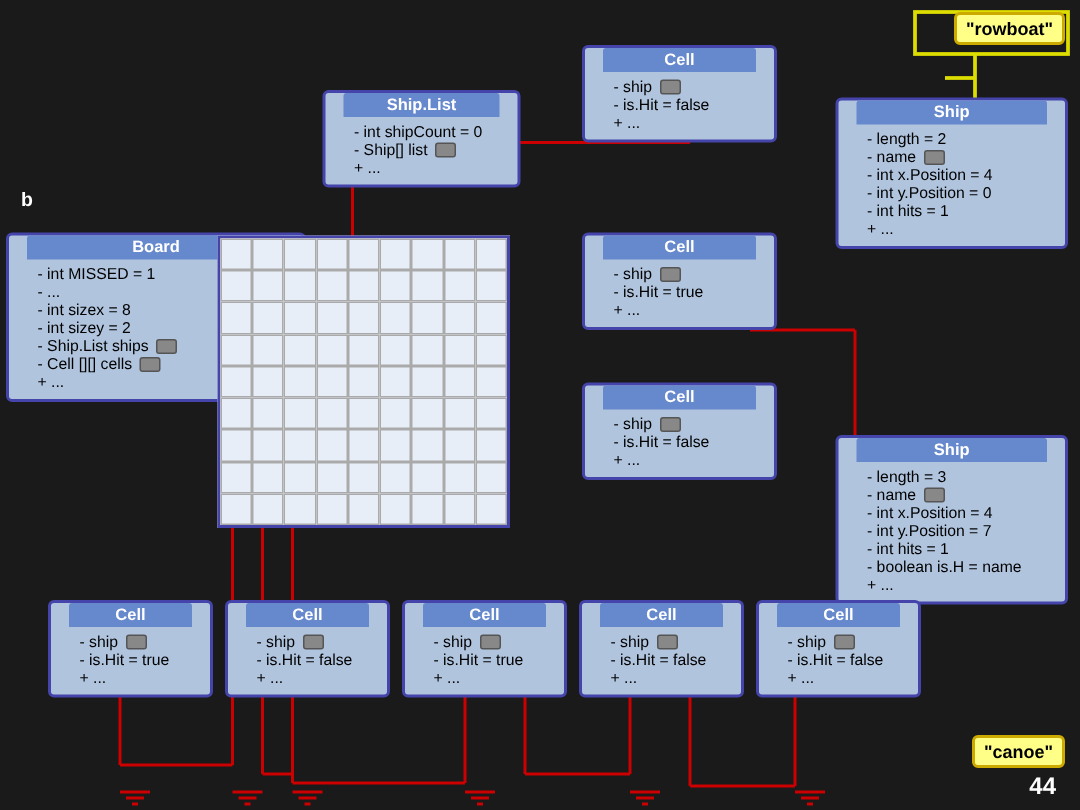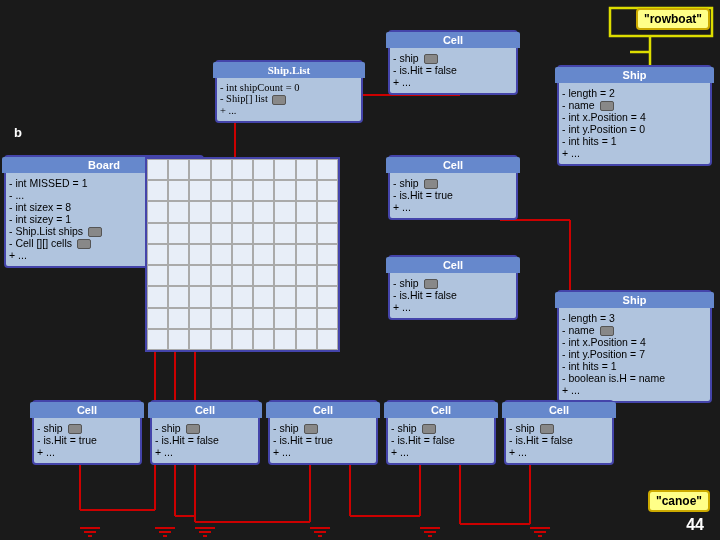--- a/index.html
+++ b/index.html
@@ -28,21 +28,21 @@
       pointer-events: none;
       z-index: 0;
     }
 
     
     .box {
       position: absolute;
       background: #b0c4de;
       border: 2px solid #4444aa;
       border-radius: 4px;
-      padding: 5px 3px;
+      padding: 5px 19px;
       color: #000;
       font-size: 10.5px;
       z-index: 2;
     }
 
     .box-title {
       background: #6688cc;
       color: #fff;
       text-align: center;
       font-weight: bold;
@@ -197,35 +197,35 @@
   <div class="box" style="top:65px; right:8px; width:155px;">
     <div class="box-title">Ship</div>
     <div>- length = 2</div>
     <div>- name <span class="connector"></span></div>
     <div>- int x.Position = 4</div>
     <div>- int y.Position = 0</div>
     <div>- int hits = 1</div>
     <div>+ ...</div>
   </div>
 
-  <div class="box" style="top:60px; left:215px; width:148px;font-family:Liberation Serif, serif;">
+  <div class="box" style="top:60px; left:215px; width:132px;">
     <div class="box-title">Ship.List</div>
     <div>- int shipCount = 0</div>
     <div>- Ship[] list <span class="connector"></span></div>
     <div>+ ...</div>
   </div>
 
   <div class="b-label" style="top:125px; left:14px;">b</div>
 
   <div class="box" style="top:155px; left:4px; width:200px;">
     <div class="box-title">Board</div>
     <div>- int MISSED = 1</div>
     <div>- ...</div>
     <div>- int sizex = 8</div>
-    <div>- int sizey = 1</div>
+    <div>- int sizey = 2</div>
     <div>- Ship.List ships <span class="connector"></span></div>
     <div>- Cell [][] cells <span class="connector"></span></div>
     <div>+ ...</div>
   </div>
 
   <div class="board-grid">
 
   <div class="grid-cell"></div>
       <div class="grid-cell"></div>
       <div class="grid-cell"></div>

